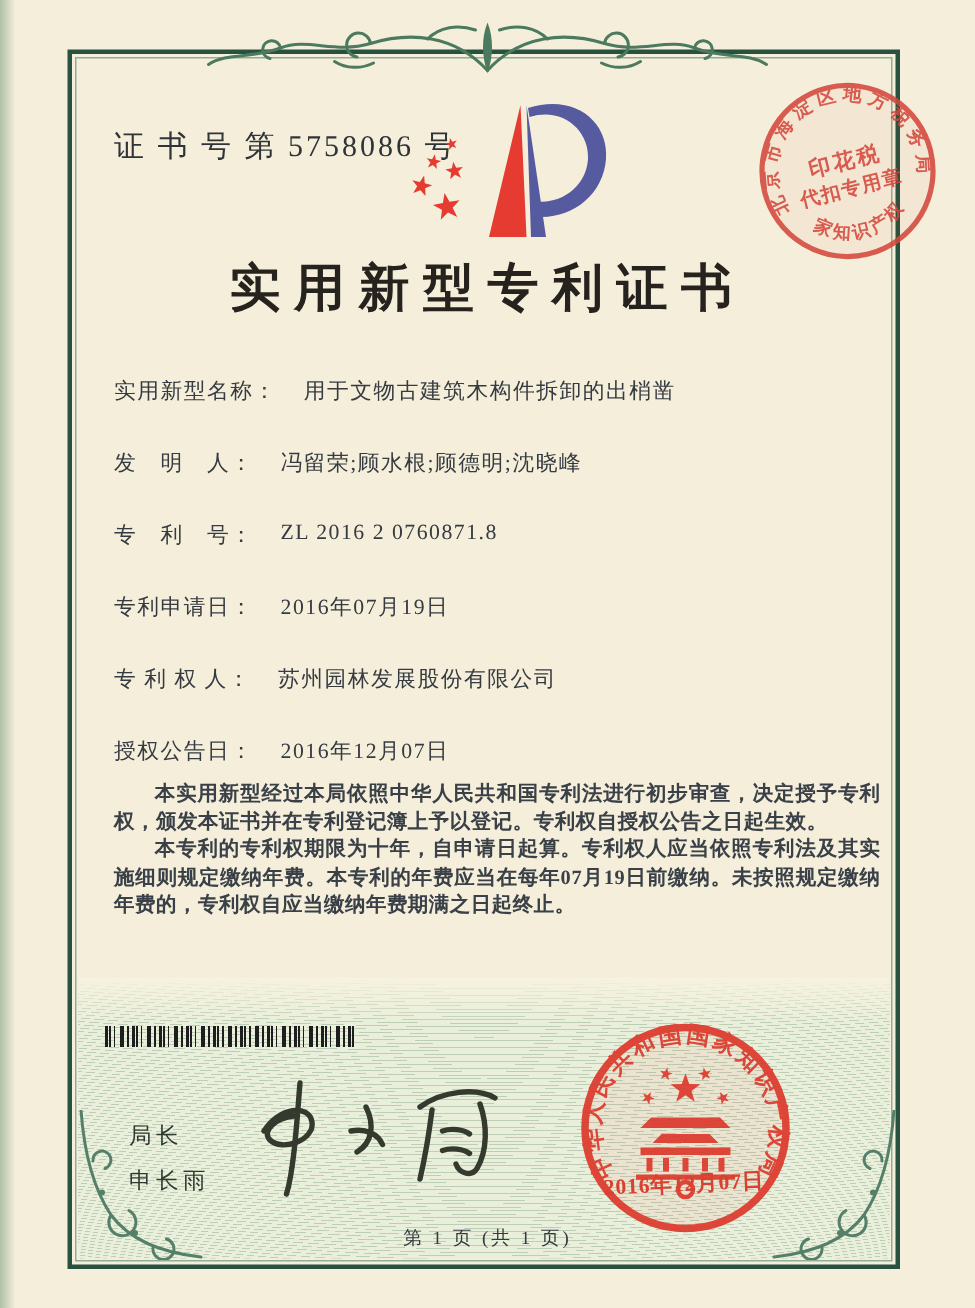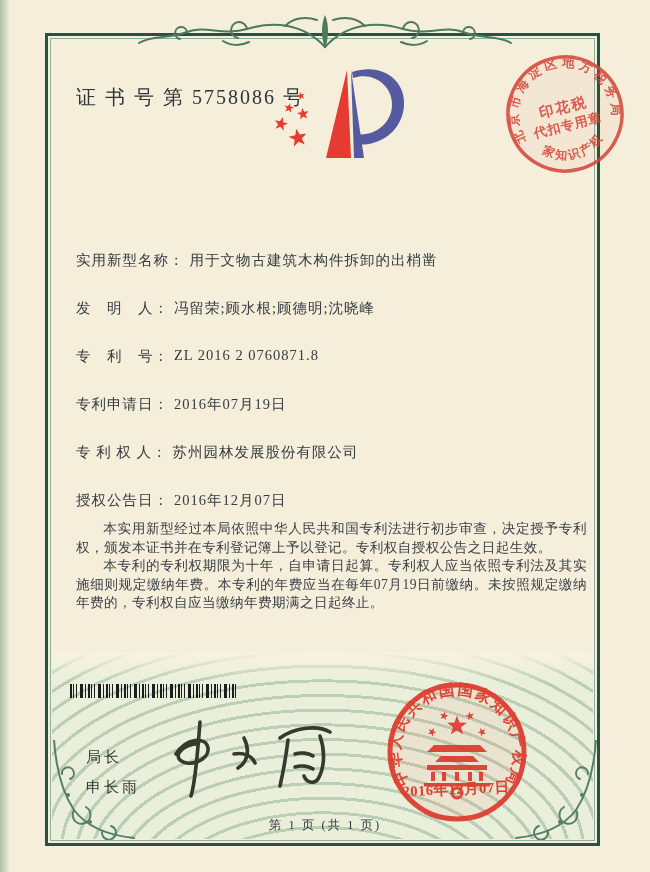--- a/index.html
+++ b/index.html
@@ -16,26 +16,26 @@
       linear-gradient(#f7f2e0,rgba(247,242,224,0) 16%),
       repeating-radial-gradient(120% 65% at 50% 175%, rgba(96,140,102,.33) 0 1px, rgba(0,0,0,0) 1px 5px);}
   .cert-no{position:absolute;left:76px;top:84px;font-size:20px;letter-spacing:2px;color:#2f3438;z-index:3;}
   .logo{position:absolute;left:260px;top:58px;z-index:3;}
   .tax-stamp{position:absolute;left:501px;top:50px;width:128px;height:128px;
              transform:rotate(-14deg);opacity:.88;z-index:6;}
   .title{position:absolute;left:0;top:169px;width:650px;text-align:center;font-size:34px;
          font-weight:bold;letter-spacing:9px;color:#26221e;z-index:3;}
   .fields{position:absolute;left:76px;top:251px;width:512px;z-index:3;}
   .field-row{display:flex;height:48px;align-items:flex-start;font-size:14.5px;
-             color:#353b41;letter-spacing:1px;}
+             color:#353b41;letter-spacing:1px;gap:13px;}
   .field-label{white-space:pre;}
   .field-value{margin-left:5px;white-space:pre;text-align:right;}
   .body-text{position:absolute;left:76px;top:520px;width:511px;font-size:13.6px;line-height:18.6px;
              color:#3a4047;text-align:justify;letter-spacing:.4px;z-index:3;}
-  .body-text p{margin:0;text-indent:2em;}
+  .body-text p{margin:0;text-indent:2em;font-weight:bold;}
   .barcode{position:absolute;left:70px;top:684px;width:168px;height:14px;z-index:3;
     background-image:repeating-linear-gradient(90deg,
       #1e1e1e 0 2px,transparent 2px 3px,#1e1e1e 3px 4px,transparent 4px 6px,
       #1e1e1e 6px 7px,transparent 7px 10px,#1e1e1e 10px 13px,transparent 13px 15px,
       #1e1e1e 15px 16px,transparent 16px 18px);}
   .signer{position:absolute;left:86px;top:748px;font-size:15px;color:#2e3a31;letter-spacing:3px;z-index:3;}
   .signer-name{margin-top:11px;}
   .signature{position:absolute;left:148px;top:710px;z-index:4;}
   .seal{position:absolute;left:382px;top:677px;width:150px;height:150px;opacity:.93;z-index:4;}
   .seal-date{position:absolute;left:390px;top:780px;width:132px;text-align:center;font-size:14.5px;
@@ -115,20 +115,21 @@
     <text font-size="12.5" fill="#d5473c" letter-spacing="4" font-weight="bold">
       <textPath href="#taxTop" startOffset="50%" text-anchor="middle">北京市海淀区地方税务局</textPath>
     </text>
     <text y="-2" text-anchor="middle" font-size="14.5" fill="#d5473c" letter-spacing="2" font-weight="bold">印花税</text>
     <text y="16" text-anchor="middle" font-size="13" fill="#d5473c" letter-spacing="1" font-weight="bold">代扣专用章</text>
     <text font-size="12" fill="#d5473c" letter-spacing="2" font-weight="bold">
       <textPath href="#taxBot" startOffset="50%" text-anchor="middle">国家知识产权局</textPath>
     </text>
   </svg>
 
+  <div class="title">实用新型专利证书</div>
 
   <div class="fields">
     <div class="field-row">
       <span class="field-label">实用新型名称：</span>
       <span class="field-value">用于文物古建筑木构件拆卸的出梢凿</span>
     </div>
     <div class="field-row">
       <span class="field-label">发　明　人：</span>
       <span class="field-value">冯留荣;顾水根;顾德明;沈晓峰</span>
     </div>

